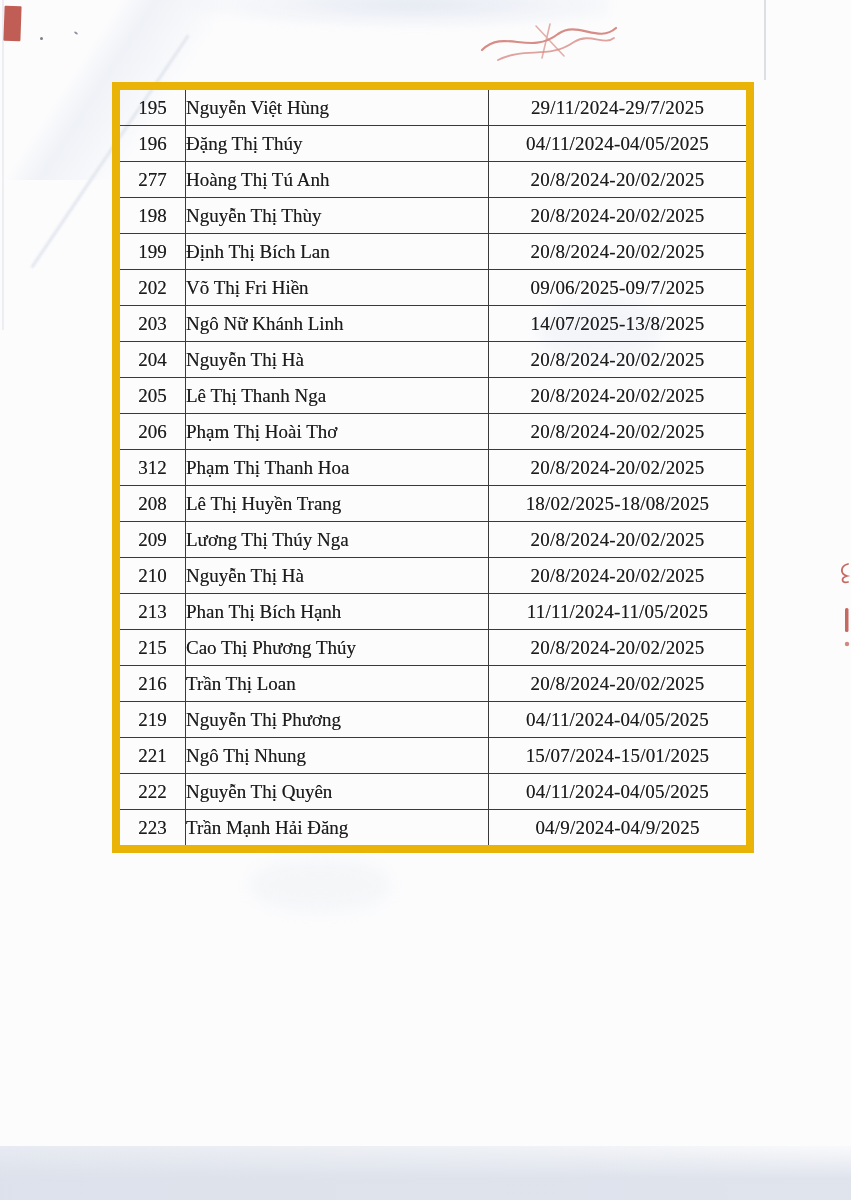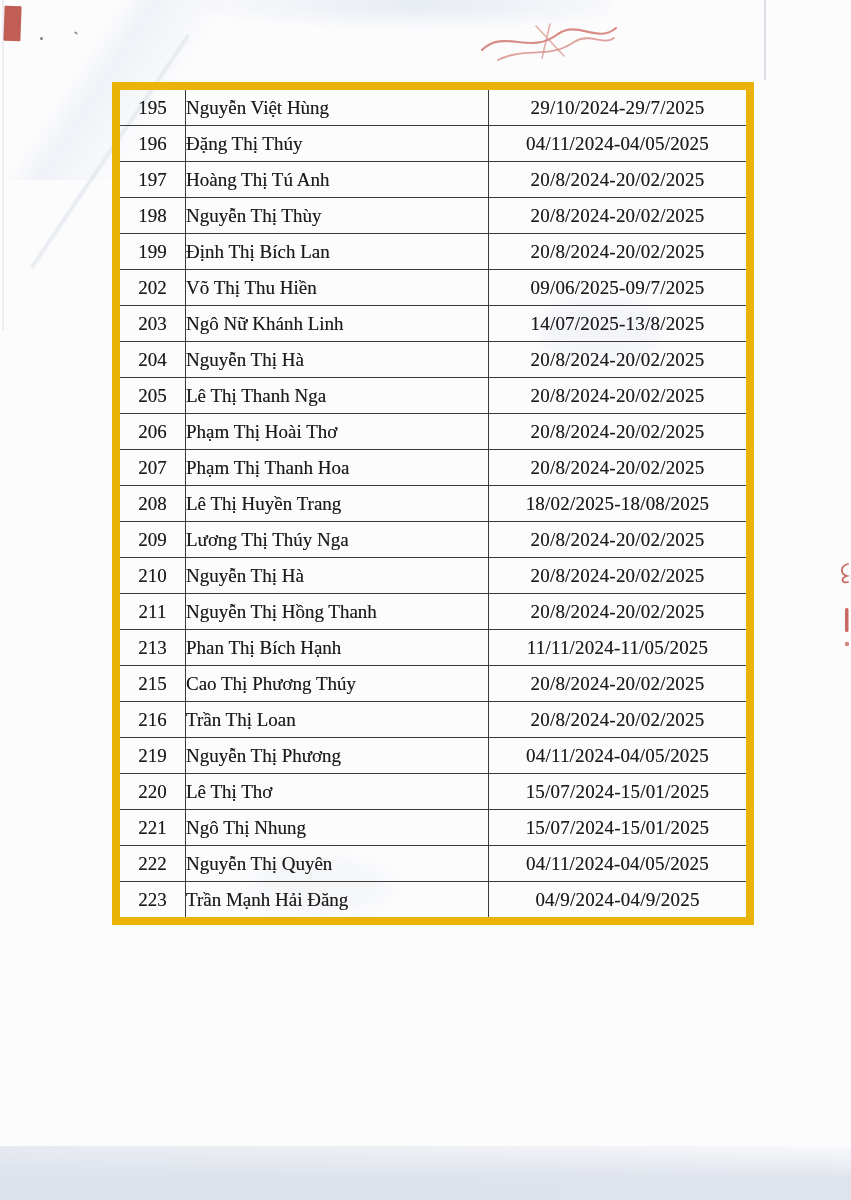--- a/index.html
+++ b/index.html
@@ -74,52 +74,52 @@
     <rect x="11" y="52" width="3.5" height="24" rx="1.5" fill="#b5392e"></rect>
     <circle cx="13" cy="88" r="2.2" fill="#b5392e" opacity=".8"></circle>
   </svg>
 
   <table class="roster">
     <tbody>
 
         <tr>
           <td class="c-no">195</td>
           <td class="c-name">Nguyễn Việt Hùng</td>
-          <td class="c-period">29/10/2024-29/7/2025</td>
+          <td class="c-period">29/11/2024-29/7/2025</td>
         </tr>
 
         <tr>
           <td class="c-no">196</td>
           <td class="c-name">Đặng Thị Thúy</td>
           <td class="c-period">04/11/2024-04/05/2025</td>
         </tr>
 
         <tr>
-          <td class="c-no">197</td>
+          <td class="c-no">277</td>
           <td class="c-name">Hoàng Thị Tú Anh</td>
           <td class="c-period">20/8/2024-20/02/2025</td>
         </tr>
 
         <tr>
           <td class="c-no">198</td>
           <td class="c-name">Nguyễn Thị Thùy</td>
           <td class="c-period">20/8/2024-20/02/2025</td>
         </tr>
 
         <tr>
           <td class="c-no">199</td>
           <td class="c-name">Định Thị Bích Lan</td>
           <td class="c-period">20/8/2024-20/02/2025</td>
         </tr>
 
 
 
         <tr>
           <td class="c-no">202</td>
-          <td class="c-name">Võ Thị Thu Hiền</td>
+          <td class="c-name">Võ Thị Fri Hiền</td>
           <td class="c-period">09/06/2025-09/7/2025</td>
         </tr>
 
         <tr>
           <td class="c-no">203</td>
           <td class="c-name">Ngô Nữ Khánh Linh</td>
           <td class="c-period">14/07/2025-13/8/2025</td>
         </tr>
 
         <tr>
@@ -134,21 +134,21 @@
           <td class="c-period">20/8/2024-20/02/2025</td>
         </tr>
 
         <tr>
           <td class="c-no">206</td>
           <td class="c-name">Phạm Thị Hoài Thơ</td>
           <td class="c-period">20/8/2024-20/02/2025</td>
         </tr>
 
         <tr>
-          <td class="c-no">207</td>
+          <td class="c-no">312</td>
           <td class="c-name">Phạm Thị Thanh Hoa</td>
           <td class="c-period">20/8/2024-20/02/2025</td>
         </tr>
 
         <tr>
           <td class="c-no">208</td>
           <td class="c-name">Lê Thị Huyền Trang</td>
           <td class="c-period">18/02/2025-18/08/2025</td>
         </tr>
 
@@ -157,25 +157,20 @@
           <td class="c-name">Lương Thị Thúy Nga</td>
           <td class="c-period">20/8/2024-20/02/2025</td>
         </tr>
 
         <tr>
           <td class="c-no">210</td>
           <td class="c-name">Nguyễn Thị Hà</td>
           <td class="c-period">20/8/2024-20/02/2025</td>
         </tr>
 
-        <tr>
-          <td class="c-no">211</td>
-          <td class="c-name">Nguyễn Thị Hồng Thanh</td>
-          <td class="c-period">20/8/2024-20/02/2025</td>
-        </tr>
 
 
         <tr>
           <td class="c-no">213</td>
           <td class="c-name">Phan Thị Bích Hạnh</td>
           <td class="c-period">11/11/2024-11/05/2025</td>
         </tr>
 
 
         <tr>
@@ -191,25 +186,20 @@
         </tr>
 
 
 
         <tr>
           <td class="c-no">219</td>
           <td class="c-name">Nguyễn Thị Phương</td>
           <td class="c-period">04/11/2024-04/05/2025</td>
         </tr>
 
-        <tr>
-          <td class="c-no">220</td>
-          <td class="c-name">Lê Thị Thơ</td>
-          <td class="c-period">15/07/2024-15/01/2025</td>
-        </tr>
 
         <tr>
           <td class="c-no">221</td>
           <td class="c-name">Ngô Thị Nhung</td>
           <td class="c-period">15/07/2024-15/01/2025</td>
         </tr>
 
         <tr>
           <td class="c-no">222</td>
           <td class="c-name">Nguyễn Thị Quyên</td>

